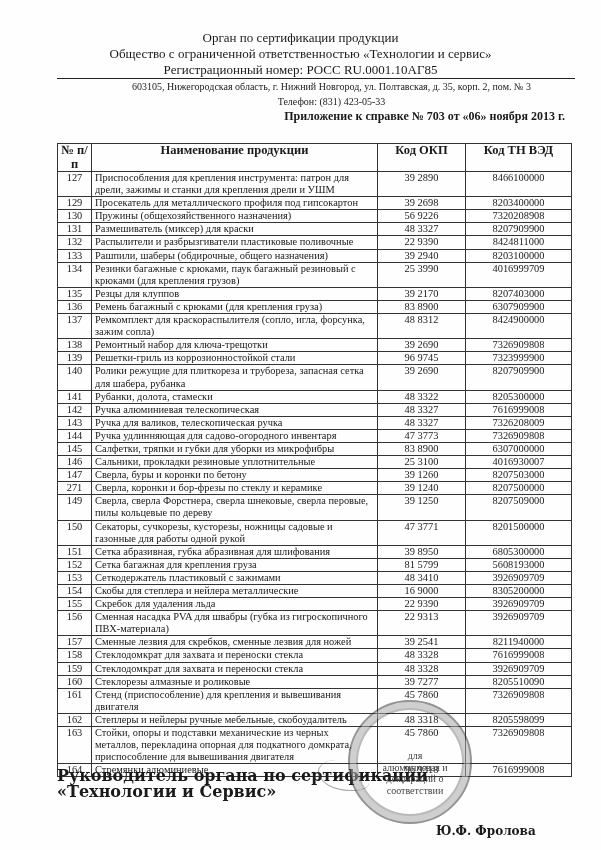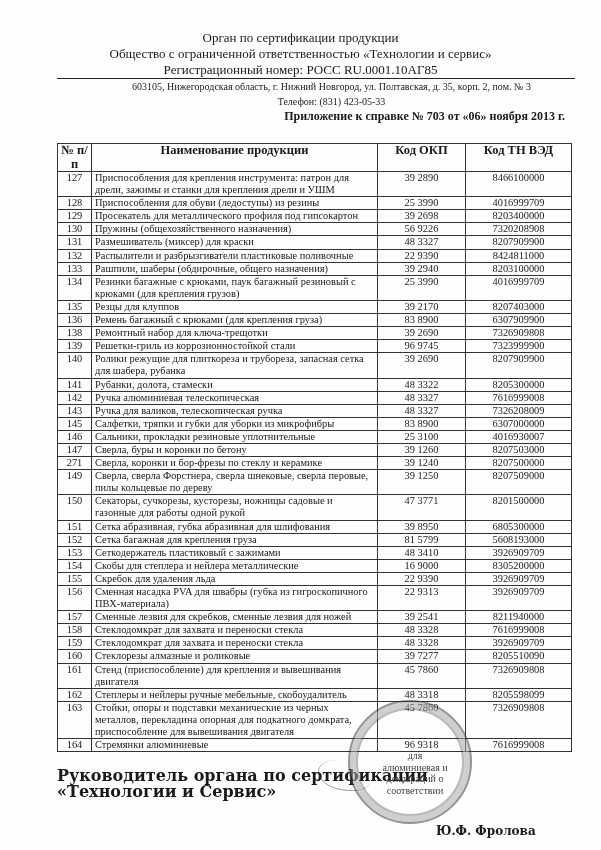--- a/index.html
+++ b/index.html
@@ -56,26 +56,20 @@
     </tr>
   </thead>
   <tbody id="rows">
       <tr>
         <td class="n">127</td>
         <td class="name">Приспособления для крепления инструмента: патрон для дрели, зажимы и станки для крепления дрели и УШМ</td>
         <td class="okp">39 2890</td>
         <td class="tn">8466100000</td>
       </tr>
       <tr>
-        <td class="n">128</td>
-        <td class="name">Приспособления для обуви (ледоступы) из резины</td>
-        <td class="okp">25 3990</td>
-        <td class="tn">4016999709</td>
-      </tr>
-      <tr>
         <td class="n">129</td>
         <td class="name">Просекатель для металлического профиля под гипсокартон</td>
         <td class="okp">39 2698</td>
         <td class="tn">8203400000</td>
       </tr>
       <tr>
         <td class="n">130</td>
         <td class="name">Пружины (общехозяйственного назначения)</td>
         <td class="okp">56 9226</td>
         <td class="tn">7320208908</td>
@@ -110,20 +104,26 @@
         <td class="okp">39 2170</td>
         <td class="tn">8207403000</td>
       </tr>
       <tr>
         <td class="n">136</td>
         <td class="name">Ремень багажный с крюками (для крепления груза)</td>
         <td class="okp">83 8900</td>
         <td class="tn">6307909900</td>
       </tr>
       <tr>
+        <td class="n">137</td>
+        <td class="name">Ремкомплект для краскораспылителя (сопло, игла, форсунка, зажим сопла)</td>
+        <td class="okp">48 8312</td>
+        <td class="tn">8424900000</td>
+      </tr>
+      <tr>
         <td class="n">138</td>
         <td class="name">Ремонтный набор для ключа-трещотки</td>
         <td class="okp">39 2690</td>
         <td class="tn">7326909808</td>
       </tr>
       <tr>
         <td class="n">139</td>
         <td class="name">Решетки-гриль из коррозионностойкой стали</td>
         <td class="okp">96 9745</td>
         <td class="tn">7323999900</td>
@@ -144,20 +144,26 @@
         <td class="n">142</td>
         <td class="name">Ручка алюминиевая телескопическая</td>
         <td class="okp">48 3327</td>
         <td class="tn">7616999008</td>
       </tr>
       <tr>
         <td class="n">143</td>
         <td class="name">Ручка для валиков, телескопическая ручка</td>
         <td class="okp">48 3327</td>
         <td class="tn">7326208009</td>
+      </tr>
+      <tr>
+        <td class="n">144</td>
+        <td class="name">Ручка удлинняющая для садово-огородного инвентаря</td>
+        <td class="okp">47 3773</td>
+        <td class="tn">7326909808</td>
       </tr>
       <tr>
         <td class="n">145</td>
         <td class="name">Салфетки, тряпки и губки для уборки из микрофибры</td>
         <td class="okp">83 8900</td>
         <td class="tn">6307000000</td>
       </tr>
       <tr>
         <td class="n">146</td>
         <td class="name">Сальники, прокладки резиновые уплотнительные</td>

